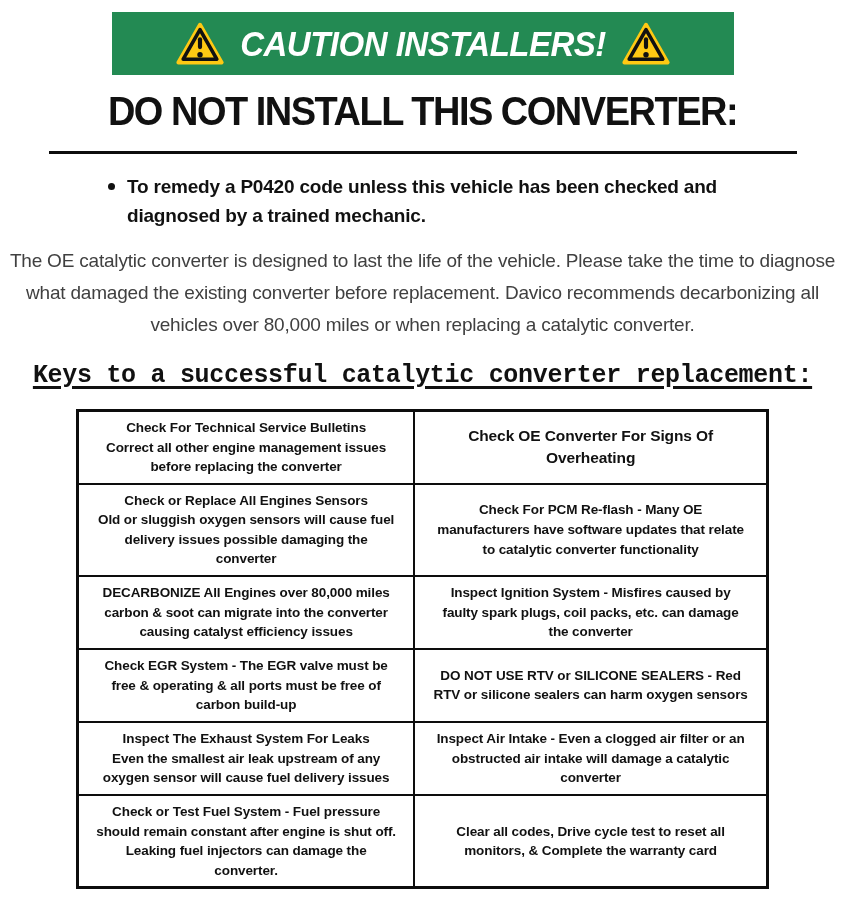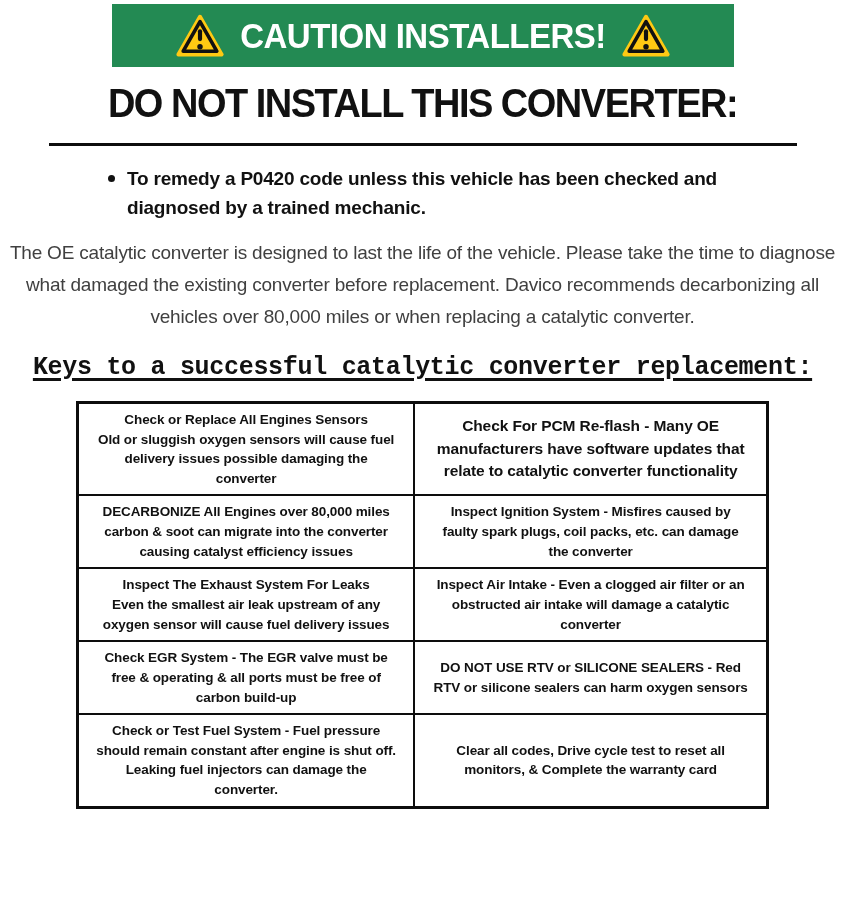--- a/index.html
+++ b/index.html
@@ -7,24 +7,25 @@
     width: 845px; height: 919px;
     background: #ffffff;
     font-family: "Liberation Sans", sans-serif;
     color: #111;
     overflow: hidden;
   }
 
   
   .banner {
     width: 622px; height: 63px;
-    margin: 4px auto 0 112px;
+    margin: 12px auto 0 112px;
     background: #238A53;
     display: flex; align-items: center; justify-content: center;
     gap: 16px;
+    font-style: italic;
   }
   .banner-title {
     color: #ffffff;
     font-size: 33px;
     font-weight: bold;
     letter-spacing: -0.5px;
     white-space: nowrap;
     transform: scaleY(1.05);
   }
   .warn-icon { display: block; }
@@ -147,35 +148,40 @@
 
 <p class="intro">The OE catalytic converter is designed to last the life of the vehicle. Please take the time to diagnose what damaged the existing converter before replacement. Davico recommends decarbonizing all vehicles over 80,000 miles or when replacing a catalytic converter.</p>
 
 <div class="section-heading">
   <span>Keys to a successful catalytic converter replacement:</span>
 </div>
 
 <table class="tips">
   <tbody>
     <tr>
+      <td>Check For Technical Service Bulletins
+Correct all other engine management issues before replacing the converter</td>
+      <td>Check OE Converter For Signs Of Overheating</td>
+    </tr>
+    <tr>
       <td>Check or Replace All Engines Sensors
 Old or sluggish oxygen sensors will cause fuel delivery issues possible damaging the converter</td>
       <td>Check For PCM Re-flash - Many OE manufacturers have software updates that relate to catalytic converter functionality</td>
     </tr>
     <tr>
       <td>DECARBONIZE All Engines over 80,000 miles carbon &amp; soot can migrate into the converter causing catalyst efficiency issues</td>
       <td>Inspect Ignition System - Misfires caused by faulty spark plugs, coil packs, etc. can damage the converter</td>
     </tr>
     <tr>
+      <td>Check EGR System - The EGR valve must be free &amp; operating &amp; all ports must be free of carbon build-up</td>
+      <td>DO NOT USE RTV or SILICONE SEALERS - Red RTV or silicone sealers can harm oxygen sensors</td>
+    </tr>
+    <tr>
       <td>Inspect The Exhaust System For Leaks
 Even the smallest air leak upstream of any oxygen sensor will cause fuel delivery issues</td>
       <td>Inspect Air Intake - Even a clogged air filter or an obstructed air intake will damage a catalytic converter</td>
-    </tr>
-    <tr>
-      <td>Check EGR System - The EGR valve must be free &amp; operating &amp; all ports must be free of carbon build-up</td>
-      <td>DO NOT USE RTV or SILICONE SEALERS - Red RTV or silicone sealers can harm oxygen sensors</td>
     </tr>
     <tr>
       <td>Check or Test Fuel System - Fuel pressure should remain constant after engine is shut off.  Leaking fuel injectors can damage the converter.</td>
       <td>Clear all codes,  Drive cycle test to reset all monitors, &amp; Complete the warranty card</td>
     </tr>
   </tbody>
 </table>
 
 </body></html>

